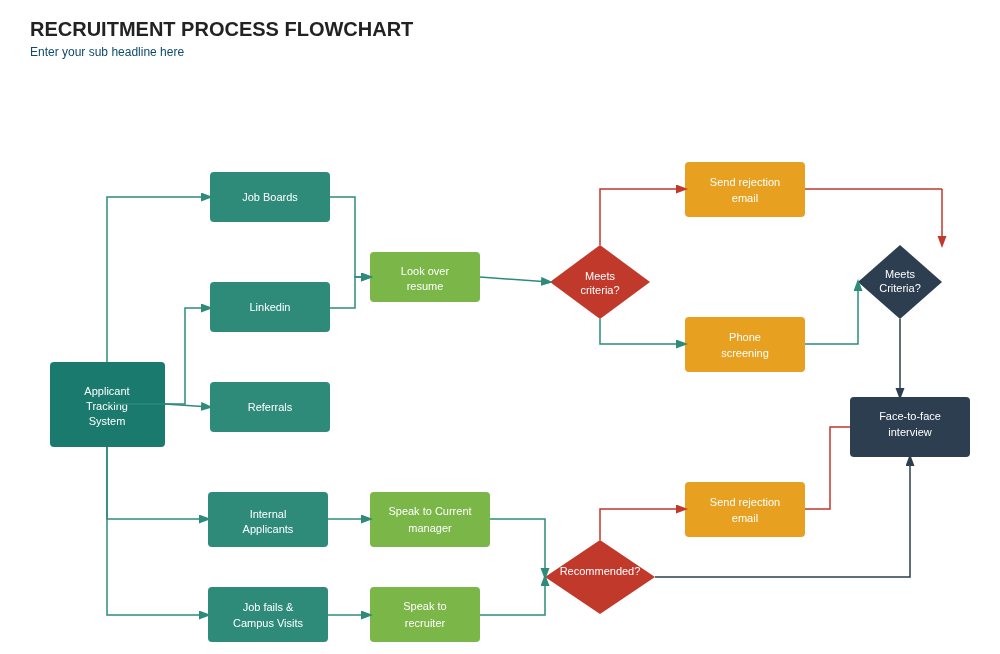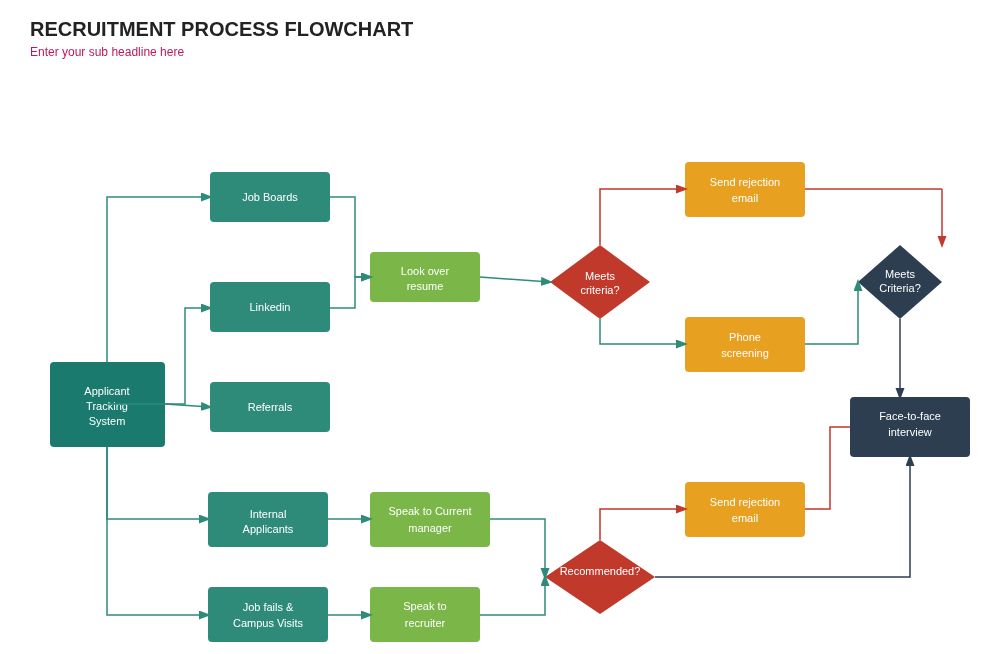--- a/index.html
+++ b/index.html
@@ -18,21 +18,21 @@
       padding: 18px 30px 10px 30px;
     }
     .title {
       font-size: 20px;
       font-weight: bold;
       color: #222;
       margin-bottom: 4px;
     }
     .subtitle {
       font-size: 12px;
-      color: #be185d;
+      color: #0c4a6e;
       margin-bottom: 8px;
     }
     svg.flowchart {
       width: 960px;
       height: 590px;
       display: block;
     }
     
     .box-teal { fill: #2e8b7a; stroke: none; }
     .box-green { fill: #7ab648; stroke: none; }

